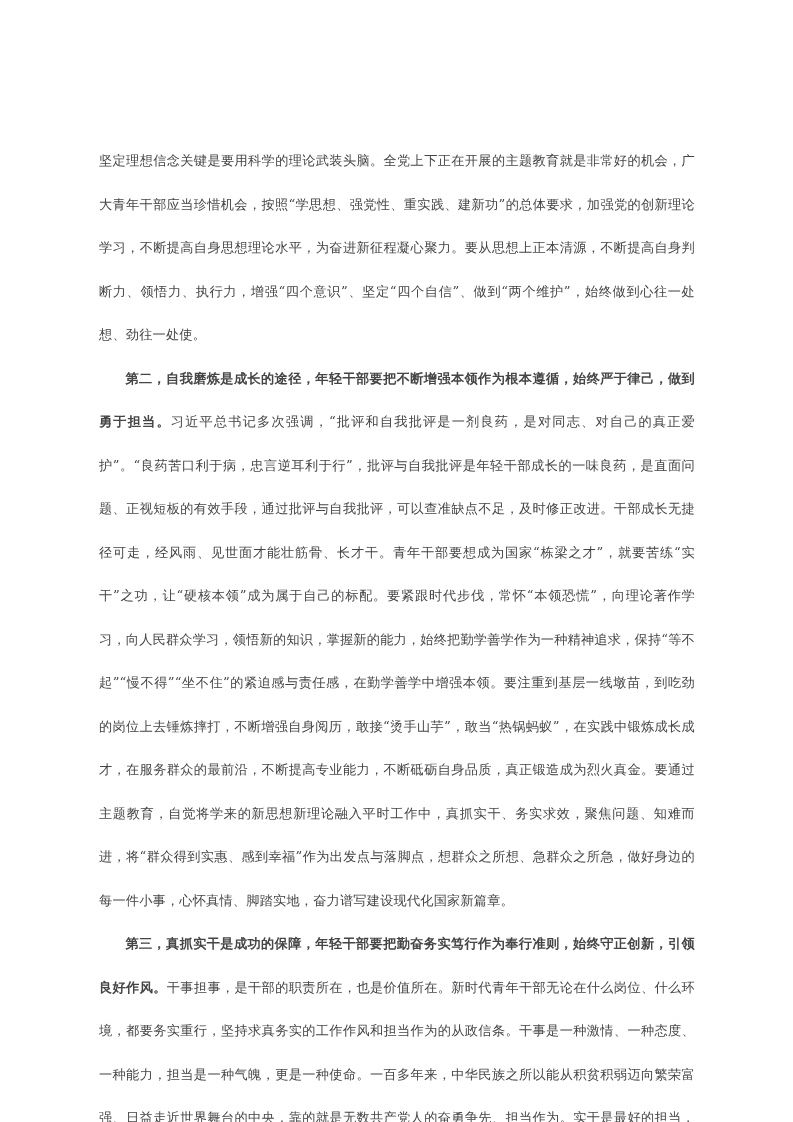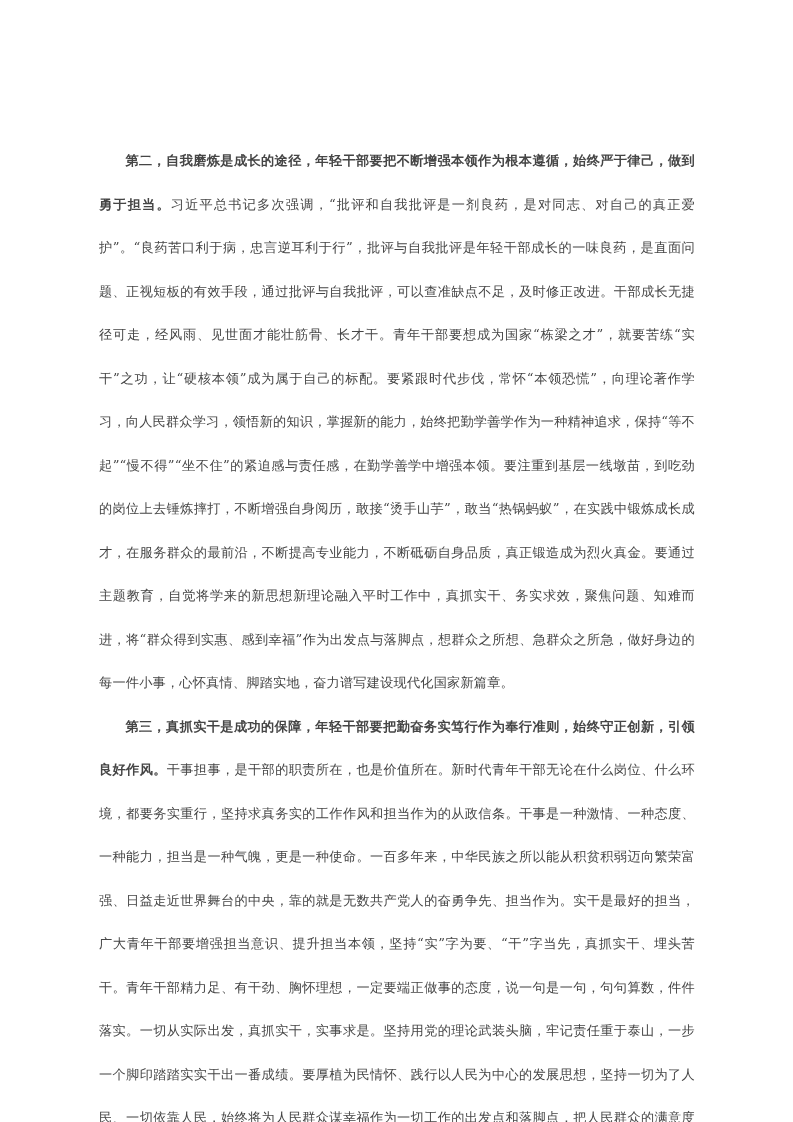--- a/index.html
+++ b/index.html
@@ -36,18 +36,19 @@
   }
   .lead {
     font-weight: bold;
   }
 </style>
 </head>
 <body>
 
 <div class="page" style="background: rgb(255, 255, 255);">
   <div class="content" style="color: rgb(69, 69, 69);">
+    <p class="para"><span class="lead"></span><span>坚定理想信念关键是要用科学的理论武装头脑。全党上下正在开展的主题教育就是非常好的机会，广大青年干部应当珍惜机会，按照“学思想、强党性、重实践、建新功”的总体要求，加强党的创新理论学习，不断提高自身思想理论水平，为奋进新征程凝心聚力。要从思想上正本清源，不断提高自身判断力、领悟力、执行力，增强“四个意识”、坚定“四个自信”、做到“两个维护”，始终做到心往一处想、劲往一处使。</span></p>
 
     <p class="para indented"><span class="lead">第二，自我磨炼是成长的途径，年轻干部要把不断增强本领作为根本遵循，始终严于律己，做到勇于担当。</span><span>习近平总书记多次强调，“批评和自我批评是一剂良药，是对同志、对自己的真正爱护”。“良药苦口利于病，忠言逆耳利于行”，批评与自我批评是年轻干部成长的一味良药，是直面问题、正视短板的有效手段，通过批评与自我批评，可以查准缺点不足，及时修正改进。干部成长无捷径可走，经风雨、见世面才能壮筋骨、长才干。青年干部要想成为国家“栋梁之才”，就要苦练“实干”之功，让“硬核本领”成为属于自己的标配。要紧跟时代步伐，常怀“本领恐慌”，向理论著作学习，向人民群众学习，领悟新的知识，掌握新的能力，始终把勤学善学作为一种精神追求，保持“等不起”“慢不得”“坐不住”的紧迫感与责任感，在勤学善学中增强本领。要注重到基层一线墩苗，到吃劲的岗位上去锤炼摔打，不断增强自身阅历，敢接“烫手山芋”，敢当“热锅蚂蚁”，在实践中锻炼成长成才，在服务群众的最前沿，不断提高专业能力，不断砥砺自身品质，真正锻造成为烈火真金。要通过主题教育，自觉将学来的新思想新理论融入平时工作中，真抓实干、务实求效，聚焦问题、知难而进，将“群众得到实惠、感到幸福”作为出发点与落脚点，想群众之所想、急群众之所急，做好身边的每一件小事，心怀真情、脚踏实地，奋力谱写建设现代化国家新篇章。</span></p>
 
     <p class="para indented"><span class="lead">第三，真抓实干是成功的保障，年轻干部要把勤奋务实笃行作为奉行准则，始终守正创新，引领良好作风。</span><span>干事担事，是干部的职责所在，也是价值所在。新时代青年干部无论在什么岗位、什么环境，都要务实重行，坚持求真务实的工作作风和担当作为的从政信条。干事是一种激情、一种态度、一种能力，担当是一种气魄，更是一种使命。一百多年来，中华民族之所以能从积贫积弱迈向繁荣富强、日益走近世界舞台的中央，靠的就是无数共产党人的奋勇争先、担当作为。实干是最好的担当，广大青年干部要增强担当意识、提升担当本领，坚持“实”字为要、“干”字当先，真抓实干、埋头苦干。青年干部精力足、有干劲、胸怀理想，一定要端正做事的态度，说一句是一句，句句算数，件件落实。一切从实际出发，真抓实干，实事求是。坚持用党的理论武装头脑，牢记责任重于泰山，一步一个脚印踏踏实实干出一番成绩。要厚植为民情怀、践行以人民为中心的发展思想，坚持一切为了人民、一切依靠人民，始终将为人民群众谋幸福作为一切工作的出发点和落脚点，把人民群众的满意度作为检验工作成效的标准。</span></p>
   </div>
 </div>
 
 </body></html>

